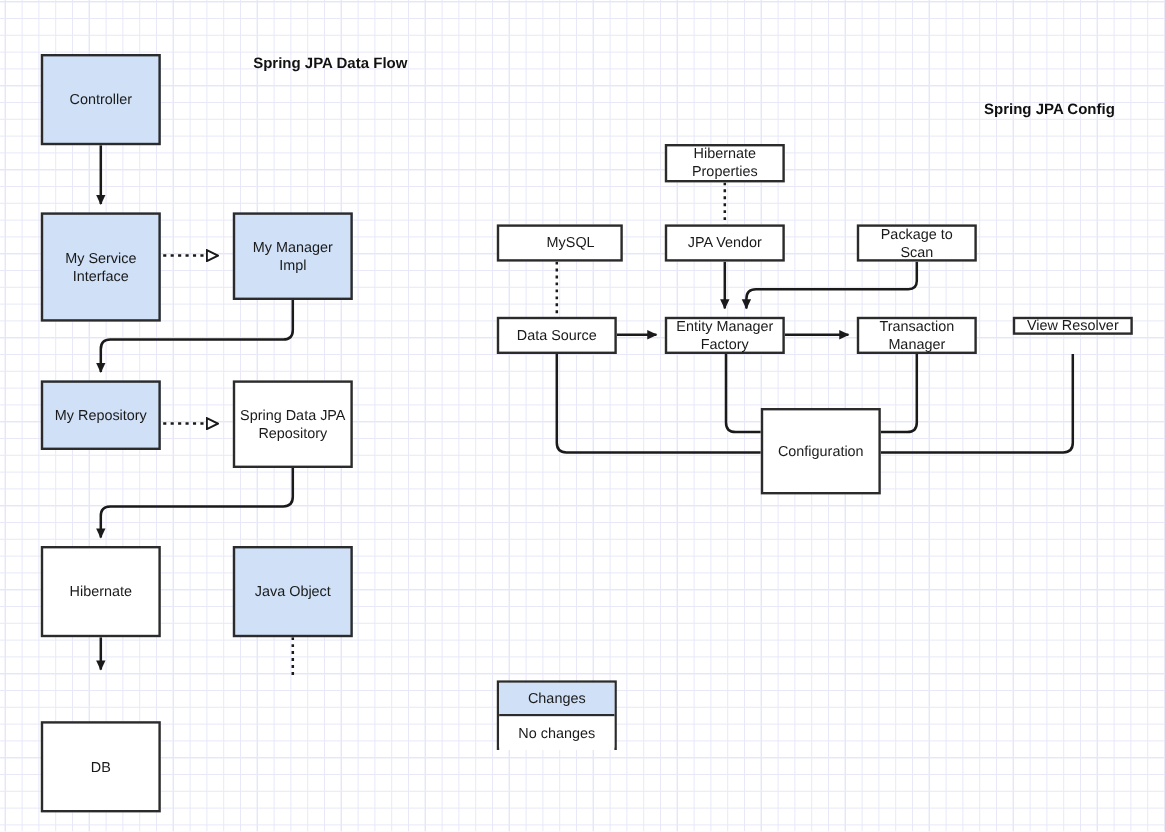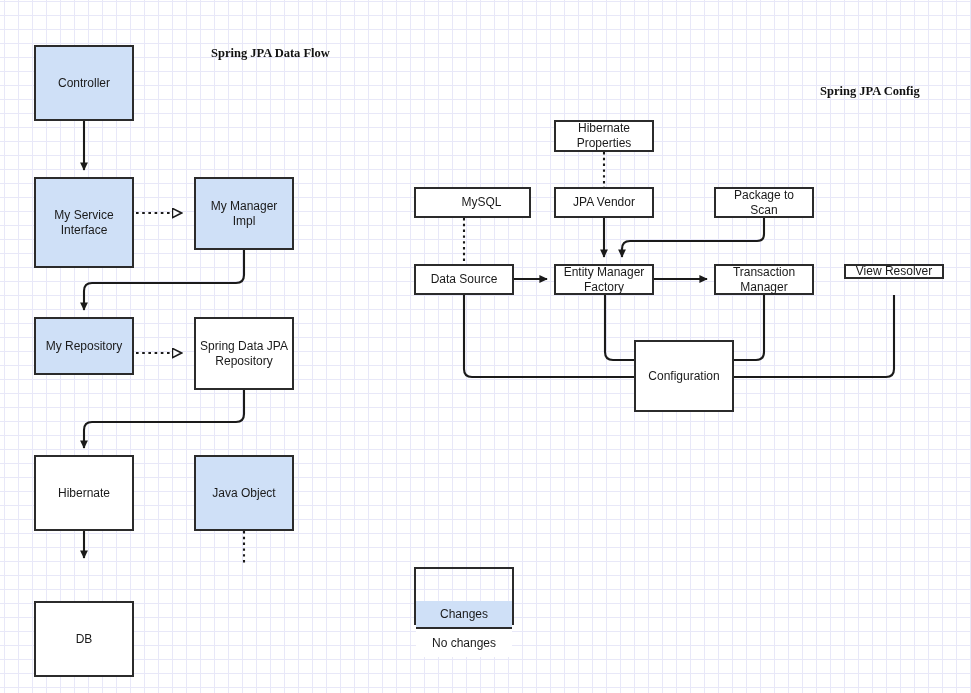--- a/index.html
+++ b/index.html
@@ -41,42 +41,42 @@
     font-size: 12px;
     color: #1a1a1a;
     line-height: 1.22;
     padding: 2px 3px;
     white-space: pre-line;
   }
   .node.fill-blue { background: #cfe0f7; }
   .node.fill-white { background: #ffffff; }
   .title {
     position: absolute;
-    font-family: Liberation Serif, serif;
+    font-family: Liberation Sans, sans-serif;
     font-size: 12.5px;
     font-weight: bold;
     color: #111111;
     white-space: nowrap;
   }
   .legend-box {
     position: absolute;
     box-sizing: border-box;
     border: 2px solid #2b2b2b;
   }
   .legend-cell {
     box-sizing: border-box;
     height: 28px;
     display: flex;
     align-items: center;
     justify-content: center;
     font-family: "Liberation Sans", sans-serif;
     font-size: 12px;
     color: #1a1a1a;
   }
-  .legend-cell.changes { background: #cfe0f7; border-bottom: 2px solid #2b2b2b; margin-top: 32px; }
+  .legend-cell.changes { background: #cfe0f7; border-bottom: 2px solid #2b2b2b; }
   .legend-cell.nochanges { background: #ffffff; }
 </style>
 </head>
 <body>
 
 <div id="canvas">
 
   <svg class="edges" viewBox="0 0 971 693" width="971" height="693" xmlns="http://www.w3.org/2000/svg">
     <defs>
       <marker id="arrowSolid" markerWidth="9" markerHeight="9" refX="7.6" refY="4.5" orient="auto" markerUnits="userSpaceOnUse">
@@ -143,21 +143,21 @@
   <div class="node fill-white" style="left:34px; top:455px; width:100px; height:76px;">Hibernate</div>
 
   <div class="node fill-blue" style="left:194px; top:455px; width:100px; height:76px;">Java Object</div>
 
   <div class="node fill-white" style="left:34px; top:565px; width:100px; height:76px;margin-top:36px;">DB</div>
 
 
   <div class="node fill-white" style="left:554px; top:120px; width:100px; height:32px;">Hibernate
 Properties</div>
 
-  <div class="node fill-white" style="left:414px; top:187px; width:117px; height:31px;padding-left:21px;">MySQL</div>
+  <div class="node fill-white" style="left:414px; top:187px; width:105px; height:31px;padding-left:21px;">MySQL</div>
 
   <div class="node fill-white" style="left:554px; top:187px; width:100px; height:31px;">JPA Vendor</div>
 
   <div class="node fill-white" style="left:714px; top:187px; width:100px; height:31px;">Package to Scan</div>
 
   <div class="node fill-white" style="left:414px; top:264px; width:100px; height:31px;">Data Source</div>
 
   <div class="node fill-white" style="left:554px; top:264px; width:100px; height:31px;">Entity Manager
 Factory</div>
 

